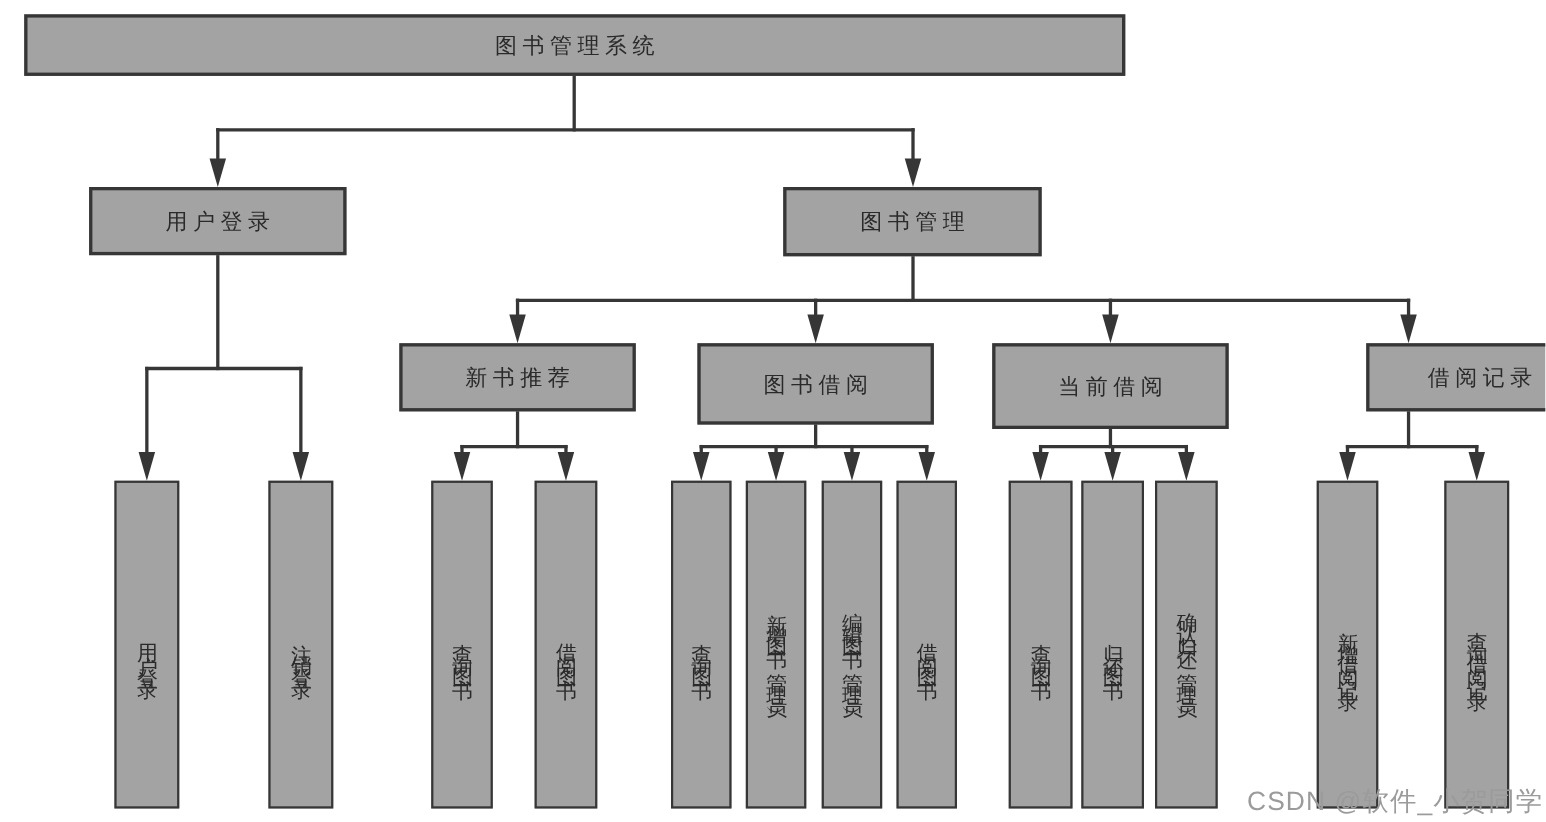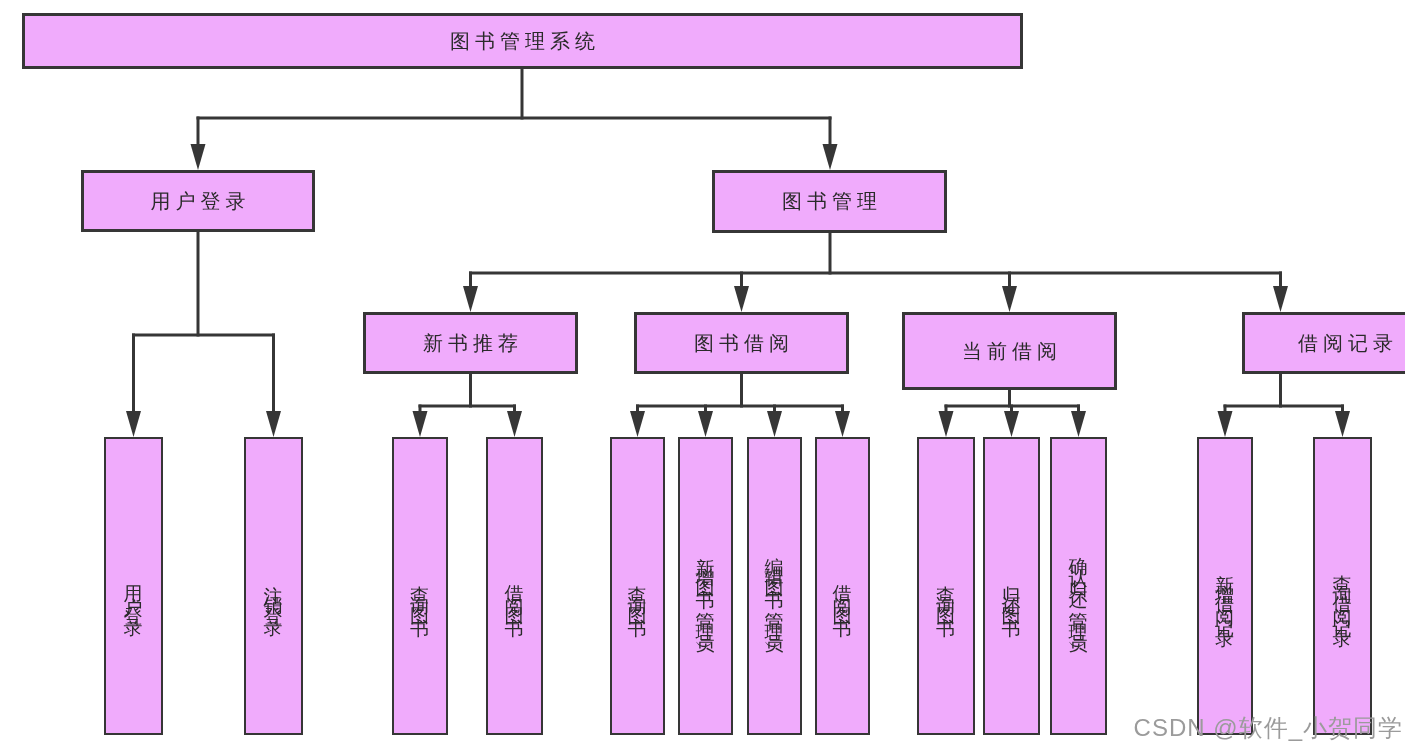--- a/index.html
+++ b/index.html
@@ -18,21 +18,21 @@
     overflow: hidden;
   }
   svg.connectors {
     position: absolute;
     left: 0; top: 0;
     width: 1405px; height: 747px;
   }
   .node {
     position: absolute;
     box-sizing: border-box;
-    background: #f0abfc;
+    background: #a3a3a3;
     border: 3px solid var(--line);
     display: flex;
     align-items: center;
     justify-content: center;
     color: var(--text);
     z-index: 2;
   }
   .hnode span {
     font-size: 20px;
     letter-spacing: 5px;
@@ -131,21 +131,21 @@
   <div class="node hnode" style="left:81px;top:170px;width:234px;height:62px">
     <span>用户登录</span>
   </div>
   <div class="node hnode" style="left:363px;top:312px;width:215px;height:62px">
     <span>新书推荐</span>
   </div>
 
   <div class="node hnode" style="left:712px;top:170px;width:235px;height:63px">
     <span>图书管理</span>
   </div>
-  <div class="node hnode" style="left:634px;top:312px;width:215px;height:62px">
+  <div class="node hnode" style="left:634px;top:312px;width:215px;height:74px">
     <span>图书借阅</span>
   </div>
   <div class="node hnode" style="left:902px;top:312px;width:215px;height:78px">
     <span>当前借阅</span>
   </div>
   <div class="node hnode" style="left:1242px;top:312px;width:207px;height:62px">
     <span>借阅记录</span>
   </div>
 
   <div class="node leaf" style="left:104px;top:437px;width:59px;height:298px">

